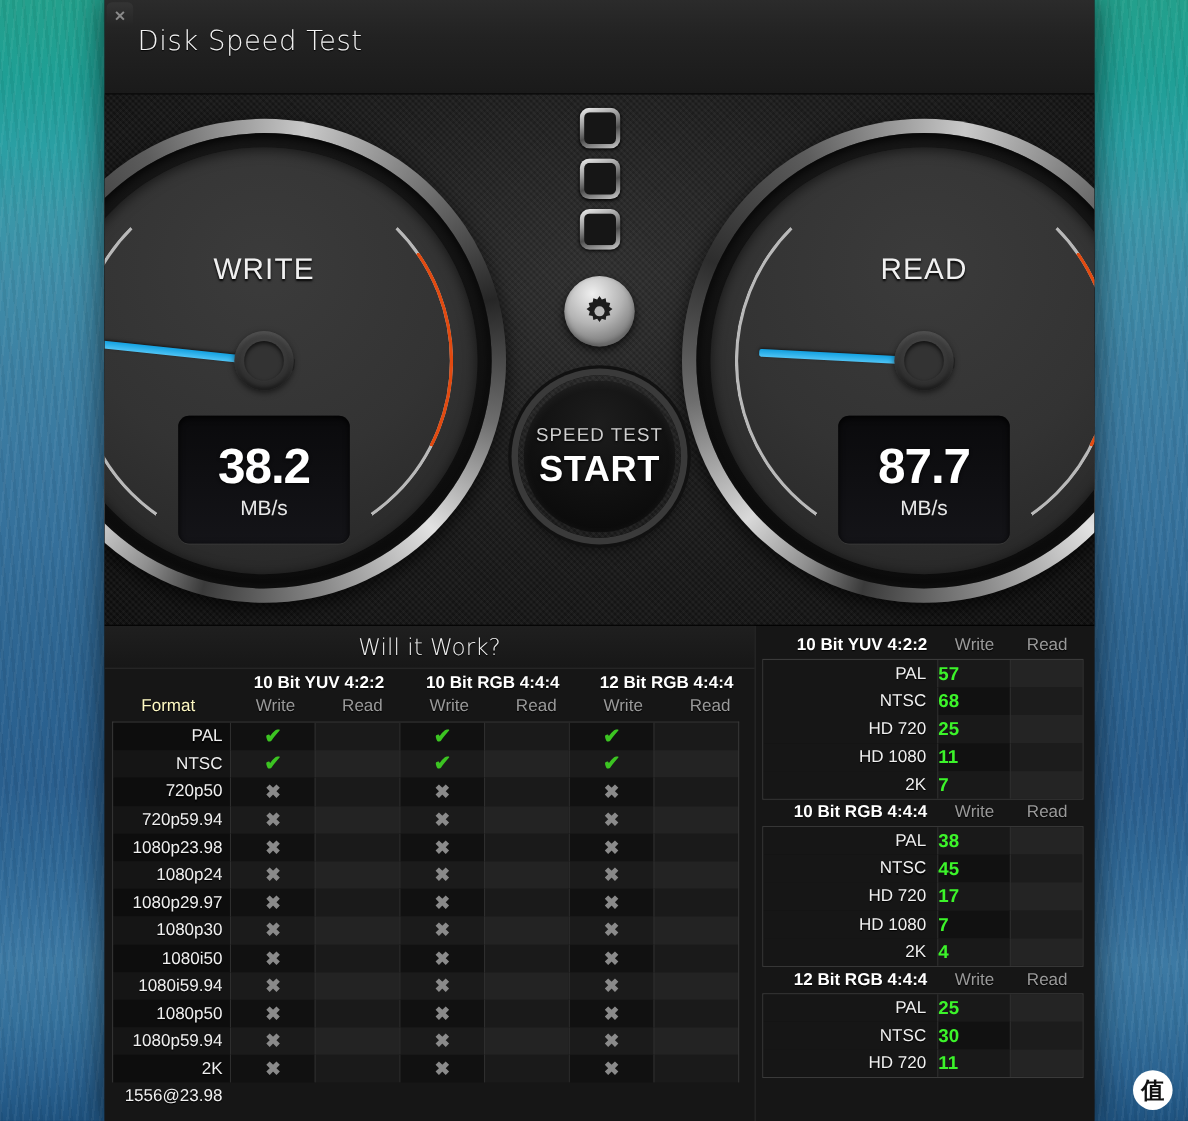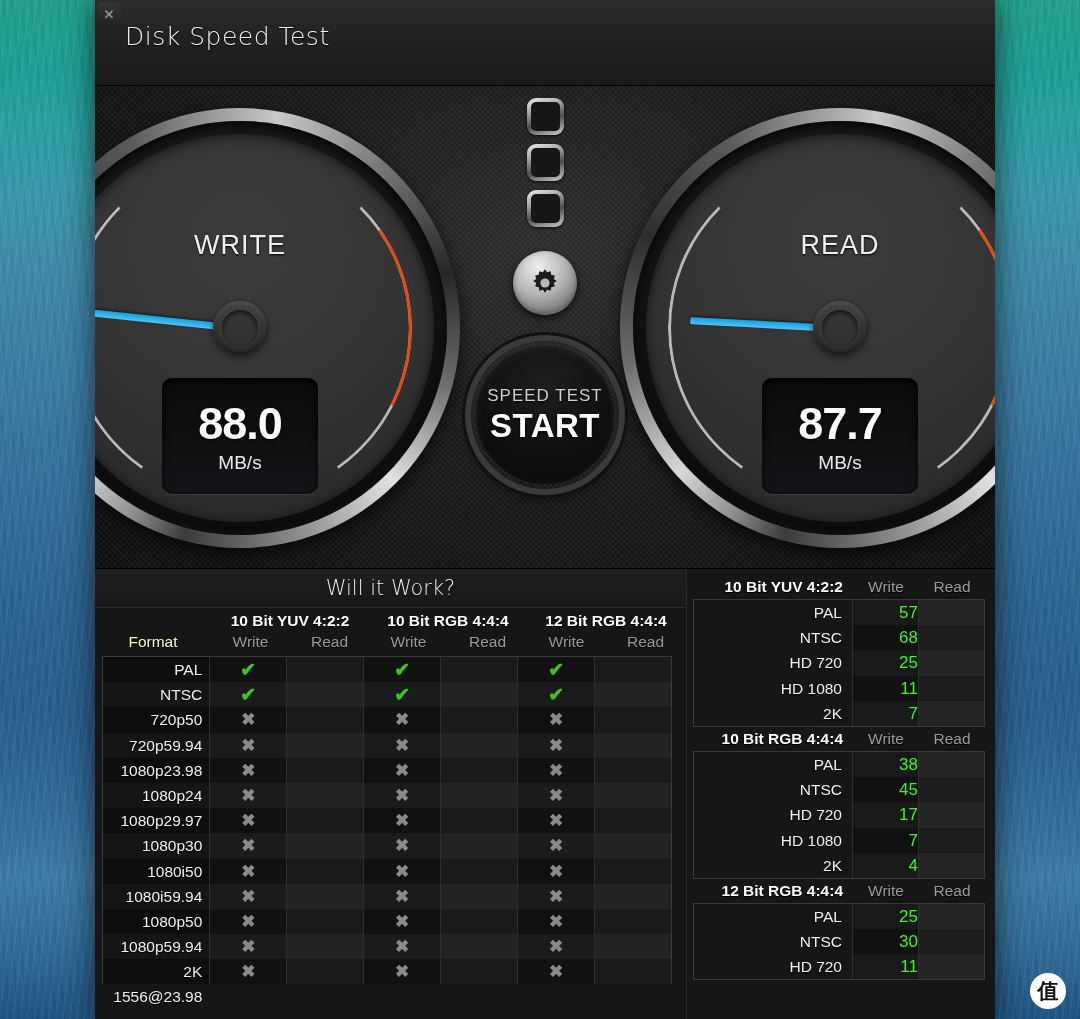--- a/index.html
+++ b/index.html
@@ -331,22 +331,22 @@
   }
   .hf-table{ border:1px solid #3a3a3a; }
   .hf-row{ display:flex; height:25.2px; }
   .hf-row .rname{
     flex:1; text-align:right; padding-right:10px; line-height:25.2px;
     color:#f0f0f0; font-size:15.5px;
     font-family:"Liberation Sans", sans-serif; text-shadow:0 1px 1px #000;
     background:#161616;
   }
   .hf-row .vw, .hf-row .vr{
-    width:66px; text-align:right; line-height:25.2px;
-    font-size:17px; font-weight:normal; color:#3cf42a;
+    width:66px; text-align:left; line-height:25.2px;
+    font-size:17px; font-weight:bold; color:#3cf42a;
     font-family:"Liberation Sans", sans-serif;
     border-left:1px solid #2e2e2e;
   }
   .hf-row.odd  .vw{ background:#111; }  .hf-row.odd  .vr{ background:#1c1c1c; }
   .hf-row.even .vw{ background:#191919; } .hf-row.even .vr{ background:#242424; }
   .hf-wrap{ margin-left:2px; }
 
   
   #watermark{
     position:absolute; right:14px; bottom:10px;
@@ -413,21 +413,21 @@
             </div>
           </div>
         <div class="redarc"></div>
         <div class="label">WRITE</div>
         <div class="needle" style="transform: rotate(186deg);">
           <div class="tail"></div>
             <div class="bar"></div>
         </div>
         <div class="hub"></div>
         <div class="readout">
-          <div class="value">88.0</div>
+          <div class="value">38.2</div>
           <div class="unit">MB/s</div>
         </div>
       </div>
     </div>
 
     <div class="gauge" id="gauge-read">
       <div class="bezel"></div>
       <div class="bezel-inner"></div>
       <div class="face">
         <div class="scale-ring"></div>

